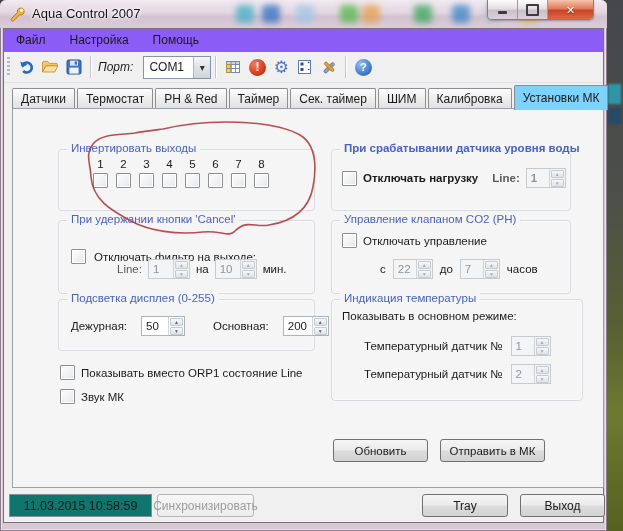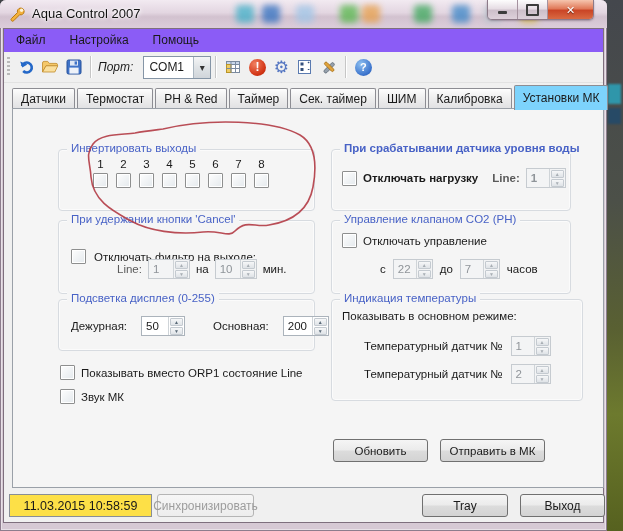--- a/index.html
+++ b/index.html
@@ -89,21 +89,21 @@
   .channels{position:absolute;left:30px;top:8px;display:flex;}
   .chan{width:23px;display:flex;flex-direction:column;align-items:center;gap:3px;}
   
   .btn{display:flex;align-items:center;justify-content:center;border:1px solid #707070;border-radius:3px;
     background:linear-gradient(180deg,#f5f5f5,#ebebeb 48%,#dcdcdc 52%,#d3d3d3);cursor:default;box-sizing:border-box;}
   .btn.dis{border-color:#b5b5b5;color:#9d9d9d;background:linear-gradient(180deg,#f6f6f6,#ededed);}
   
   .annot{position:absolute;left:0;top:0;pointer-events:none;z-index:5;}
   
   .bottombar{position:absolute;left:0;top:464px;right:0;height:26px;}
-  .datebox{position:absolute;left:5px;top:1px;width:143px;height:23px;border:1px solid #888e96;background:#fde047;
+  .datebox{position:absolute;left:5px;top:1px;width:143px;height:23px;border:1px solid #888e96;background:#0f766e;
     display:flex;align-items:center;justify-content:center;font-size:12.5px;box-sizing:border-box;}
 </style>
 </head>
 <body>
 
 <div class="desktop">
   <div class="blob1"></div>
   <div class="blob2"></div>
 </div>
 

